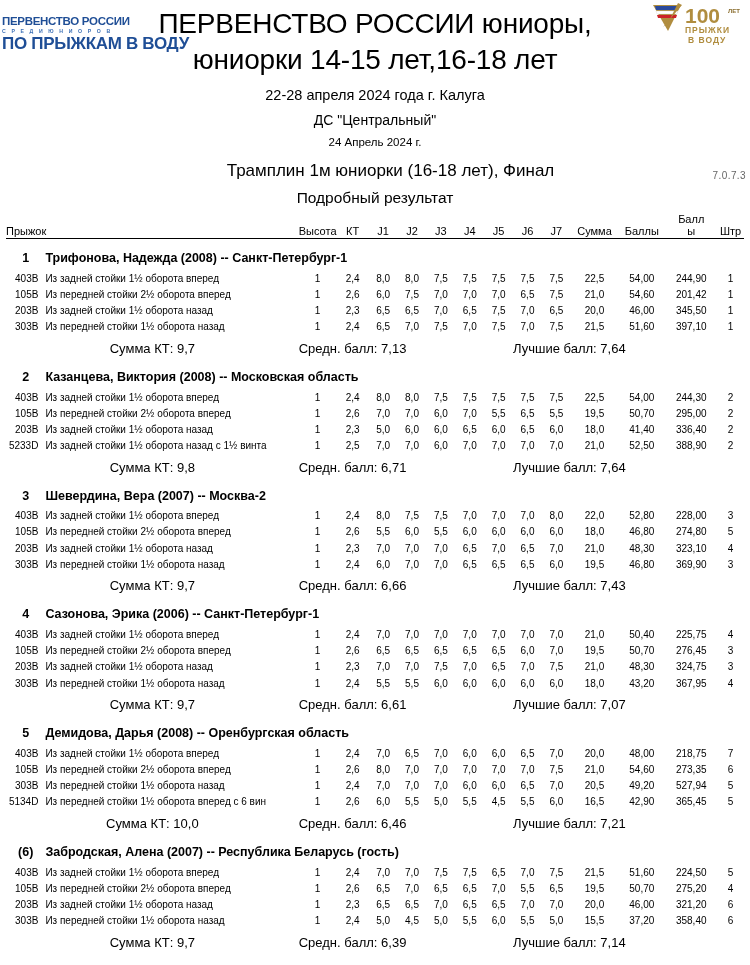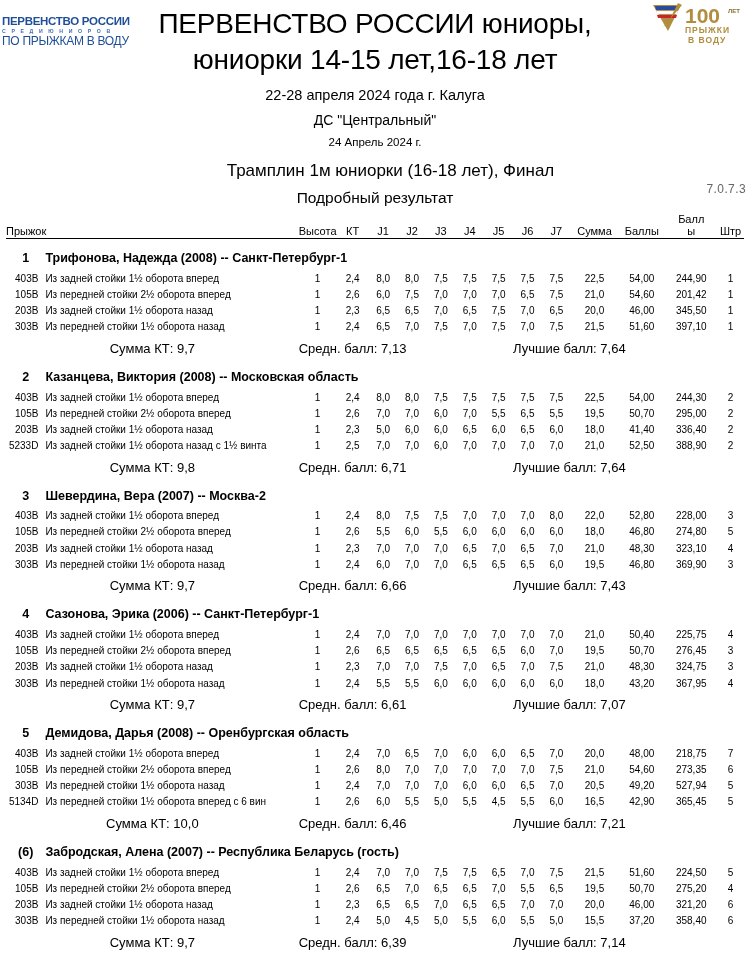--- a/index.html
+++ b/index.html
@@ -41,22 +41,22 @@
   }
   .logo-left .l2 {
     font-size: 5.2px;
     font-weight: bold;
     letter-spacing: 2.1px;
     color: #3b6fb5;
     white-space: nowrap;
     margin: 1px 0 1px 0;
   }
   .logo-left .l3 {
-    font-weight: normal;
-    font-size: 12px;
+    font-weight: bold;
+    font-size: 17px;
     letter-spacing: -0.3px;
     color: #1f4e96;
     white-space: nowrap;
   }
 
   .logo-right {
     position: absolute;
     right: 3px;
     top: 1px;
     width: 96px;
@@ -89,22 +89,22 @@
   .title-event {
     text-align: center;
     font-size: 17px;
     margin-top: 13px;
     position: relative;
     padding-left: 31px;
   }
   .version {
     position: absolute;
     right: 4px;
-    top: 21px;
-    font-size: 12px;
+    top: 9px;
+    font-size: 10px;
     color: #666;
     letter-spacing: 0.4px;
   }
   .title-detail {
     text-align: center;
     font-size: 15.5px;
     margin-top: 8px;
   }
 
   

